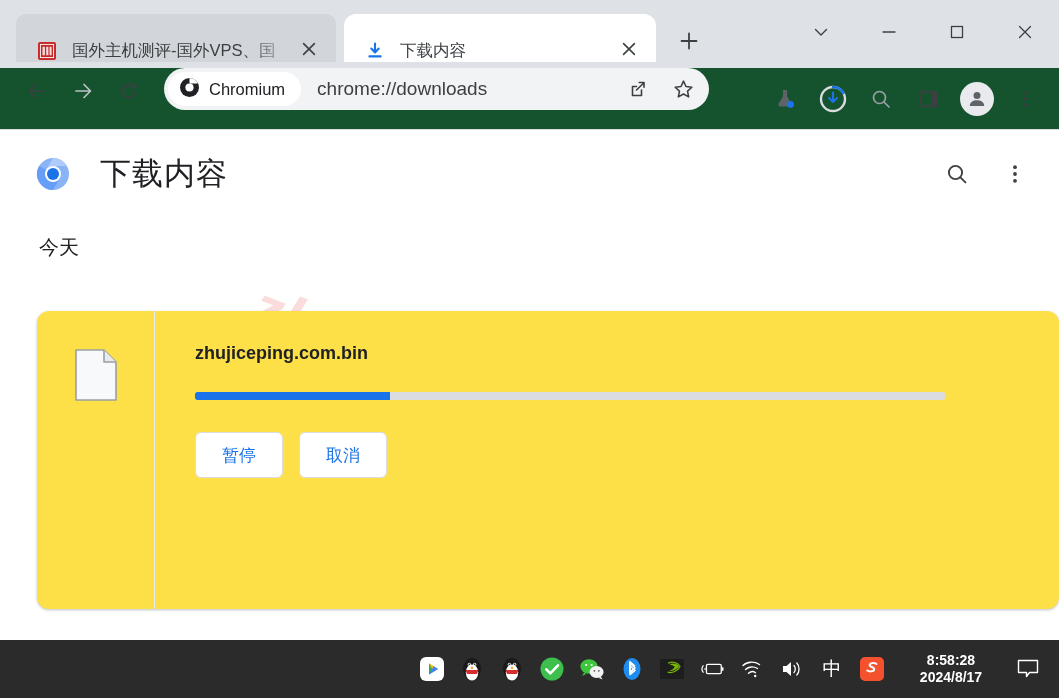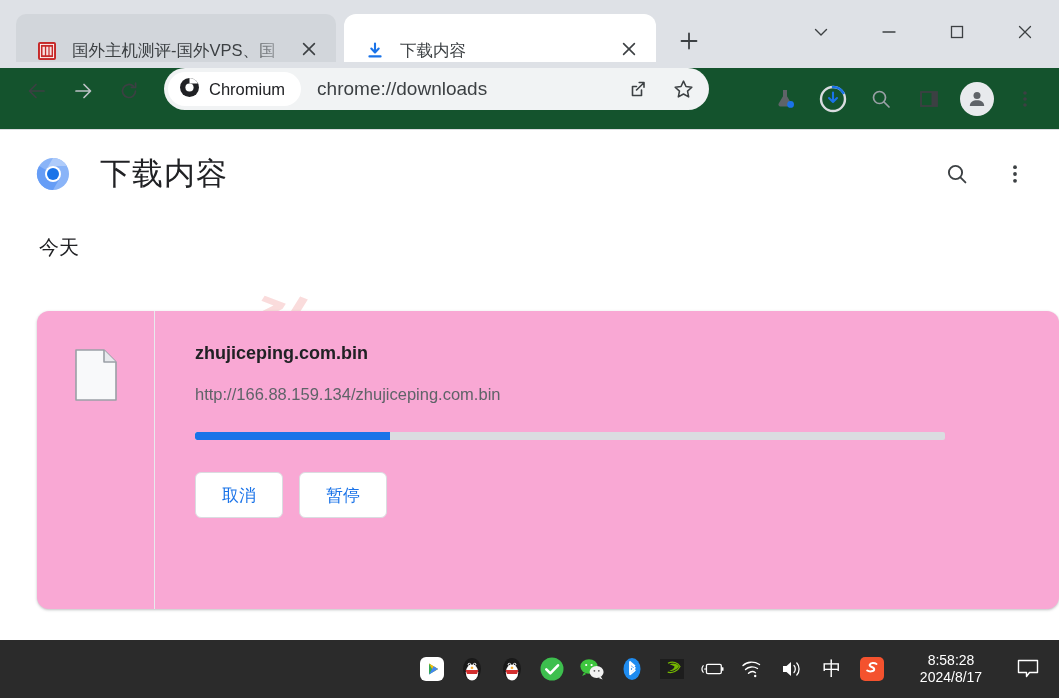--- a/index.html
+++ b/index.html
@@ -77,21 +77,21 @@
   .pg-header { position:relative; height:85px; display:flex; align-items:center; }
   .pg-logo { margin-left:36px; width:34px; height:34px; flex:0 0 auto; }
   .pg-title { margin-left:30px; font-size:31px; color:#202124; font-weight:400; letter-spacing:1px; }
   .pg-header-actions { margin-left:auto; display:flex; align-items:center; padding-right:24px; gap:18px; }
   .pg-icon-btn { width:40px; height:40px; display:flex; align-items:center; justify-content:center; }
 
   .today-label { margin-left:39px; margin-top:18px; font-size:20px; color:#202124; }
 
   .card {
     position:absolute; left:37px; top:180px; width:1022px; height:298px;
-    background:#f9a8d4; border-radius:12px;
+    background:#fde047; border-radius:12px;
     box-shadow:0 1px 3px rgba(60,64,67,.24), 0 1px 2px rgba(60,64,67,.10);
   }
   .card-inner { display:flex; height:100%; }
   .card-icon-col {
     width:118px; flex:0 0 auto; display:flex; align-items:flex-start;
     justify-content:center; padding-top:38px; border-right:1px solid #e8eaed;
   }
   .card-body { flex:1 1 auto; padding:32px 0 0 40px; }
   .dl-name { font-size:18px; font-weight:700; color:#202124; }
   .dl-url { margin-top:21px; font-size:16.5px; color:#5f6368; }
@@ -116,21 +116,21 @@
 
   
   .taskbar {
     position:absolute; left:0; bottom:0; width:1059px; height:58px;
     background:#2b2b2b; display:flex; align-items:center; justify-content:flex-end;
   }
   .tray { display:flex; align-items:center; gap:14px; }
   .tray-item { width:26px; height:26px; display:flex; align-items:center; justify-content:center; }
   .clock {
     margin-left:24px; color:#fff; font-size:14px; line-height:17px;
-    text-align:center; width:84px;
+    text-align:center; width:84px;font-weight:bold;
   }
   .notif { margin-left:22px; margin-right:18px; width:26px; height:26px;
            display:flex; align-items:center; justify-content:center; }
   .ime { color:#fff; font-size:19px; }
 </style>
 </head>
 <body>
 
 <div id="app">
 
@@ -329,29 +329,28 @@
           <span>
             <svg width="42" height="52" viewBox="0 0 42 52">
               <path d="M1 1h28l12 12v38H1z" fill="#f8f9fa" stroke="#9aa0a6" stroke-width="1.6" stroke-linejoin="round"></path>
               <path d="M29 1v12h12" fill="#e8eaed" stroke="#9aa0a6" stroke-width="1.6" stroke-linejoin="round"></path>
             </svg>
           </span>
         </div>
 
         <div class="card-body">
           <div class="dl-name">zhujiceping.com.bin</div>
-          <div class="dl-url">http://166.88.159.134/zhujiceping.com.bin</div>
 
           <div class="progress-track">
             <div class="progress-fill" id="progress-fill" style="width: 26%;"></div>
           </div>
 
           <div class="dl-buttons">
+            <button class="dl-btn">暂停</button>
             <button class="dl-btn">取消</button>
-            <button class="dl-btn">暂停</button>
           </div>
         </div>
       </div>
     </div>
   </div>
 
   <div class="taskbar">
     <div class="tray">
 
       <div class="tray-item">

